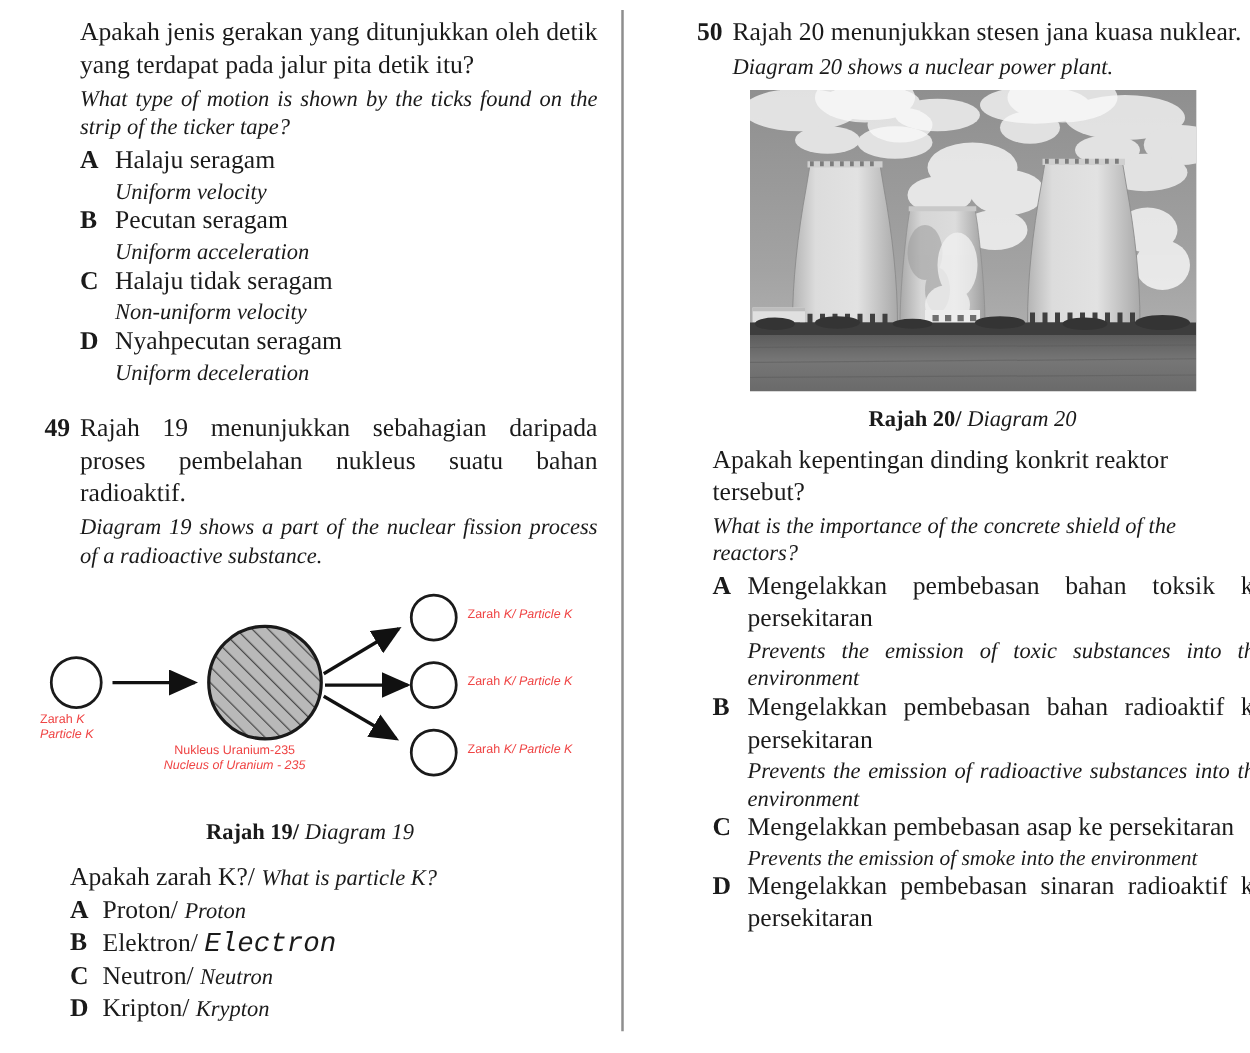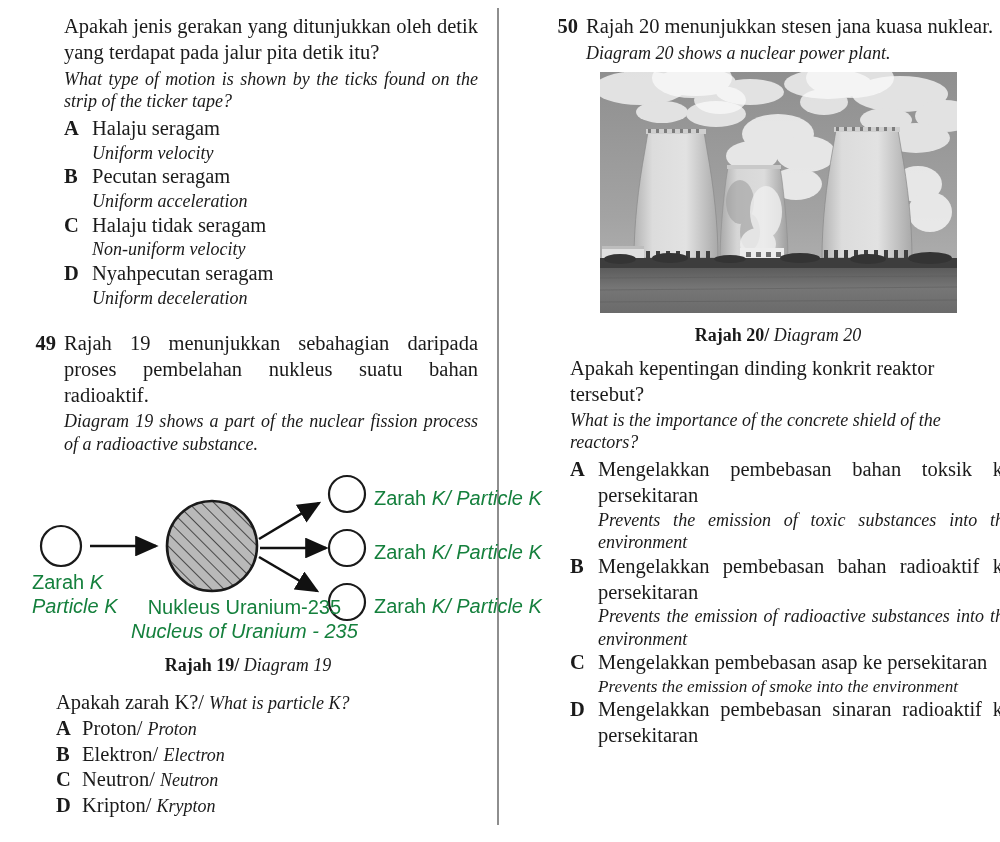--- a/index.html
+++ b/index.html
@@ -88,23 +88,23 @@
   
   .fission {
     position: relative;
     width: 470px;
     height: 172px;
     font-family: "Liberation Sans", "DejaVu Sans", sans-serif;
   }
   .fission svg { position: absolute; left: 0; top: 0; }
   .dlabel {
     position: absolute;
-    font-size: 20px;
+    font-size: 10px;
     line-height: 1.22;
-    color: #15803d;
+    color: #ef4444;
     white-space: nowrap;
   }
   .dlabel .ital { font-style: italic; }
 
   
   .photo-wrap {
     position: relative;
     width: 357px;
     height: 241px;
     margin: 0 auto;
@@ -234,21 +234,21 @@
 
       <div class="opt opt-tight">
         <span class="opt-letter">A</span>
         <span class="opt-text">
             <p class="my my-left"><span>Proton/</span> <i style="font-size:18px;">Proton</i></p>
           </span>
       </div>
       <div class="opt opt-tight">
         <span class="opt-letter">B</span>
         <span class="opt-text">
-            <p class="my my-left"><span>Elektron/</span> <i style="font-size:18px;">Electron</i></p>
+            <p class="my my-left"><span>Elektron/</span> <i style="font-size:22px;font-family:Liberation Mono, monospace;">Electron</i></p>
           </span>
       </div>
       <div class="opt opt-tight">
         <span class="opt-letter">C</span>
         <span class="opt-text">
             <p class="my my-left"><span>Neutron/</span> <i style="font-size:18px;">Neutron</i></p>
           </span>
       </div>
       <div class="opt opt-tight">
         <span class="opt-letter">D</span>

